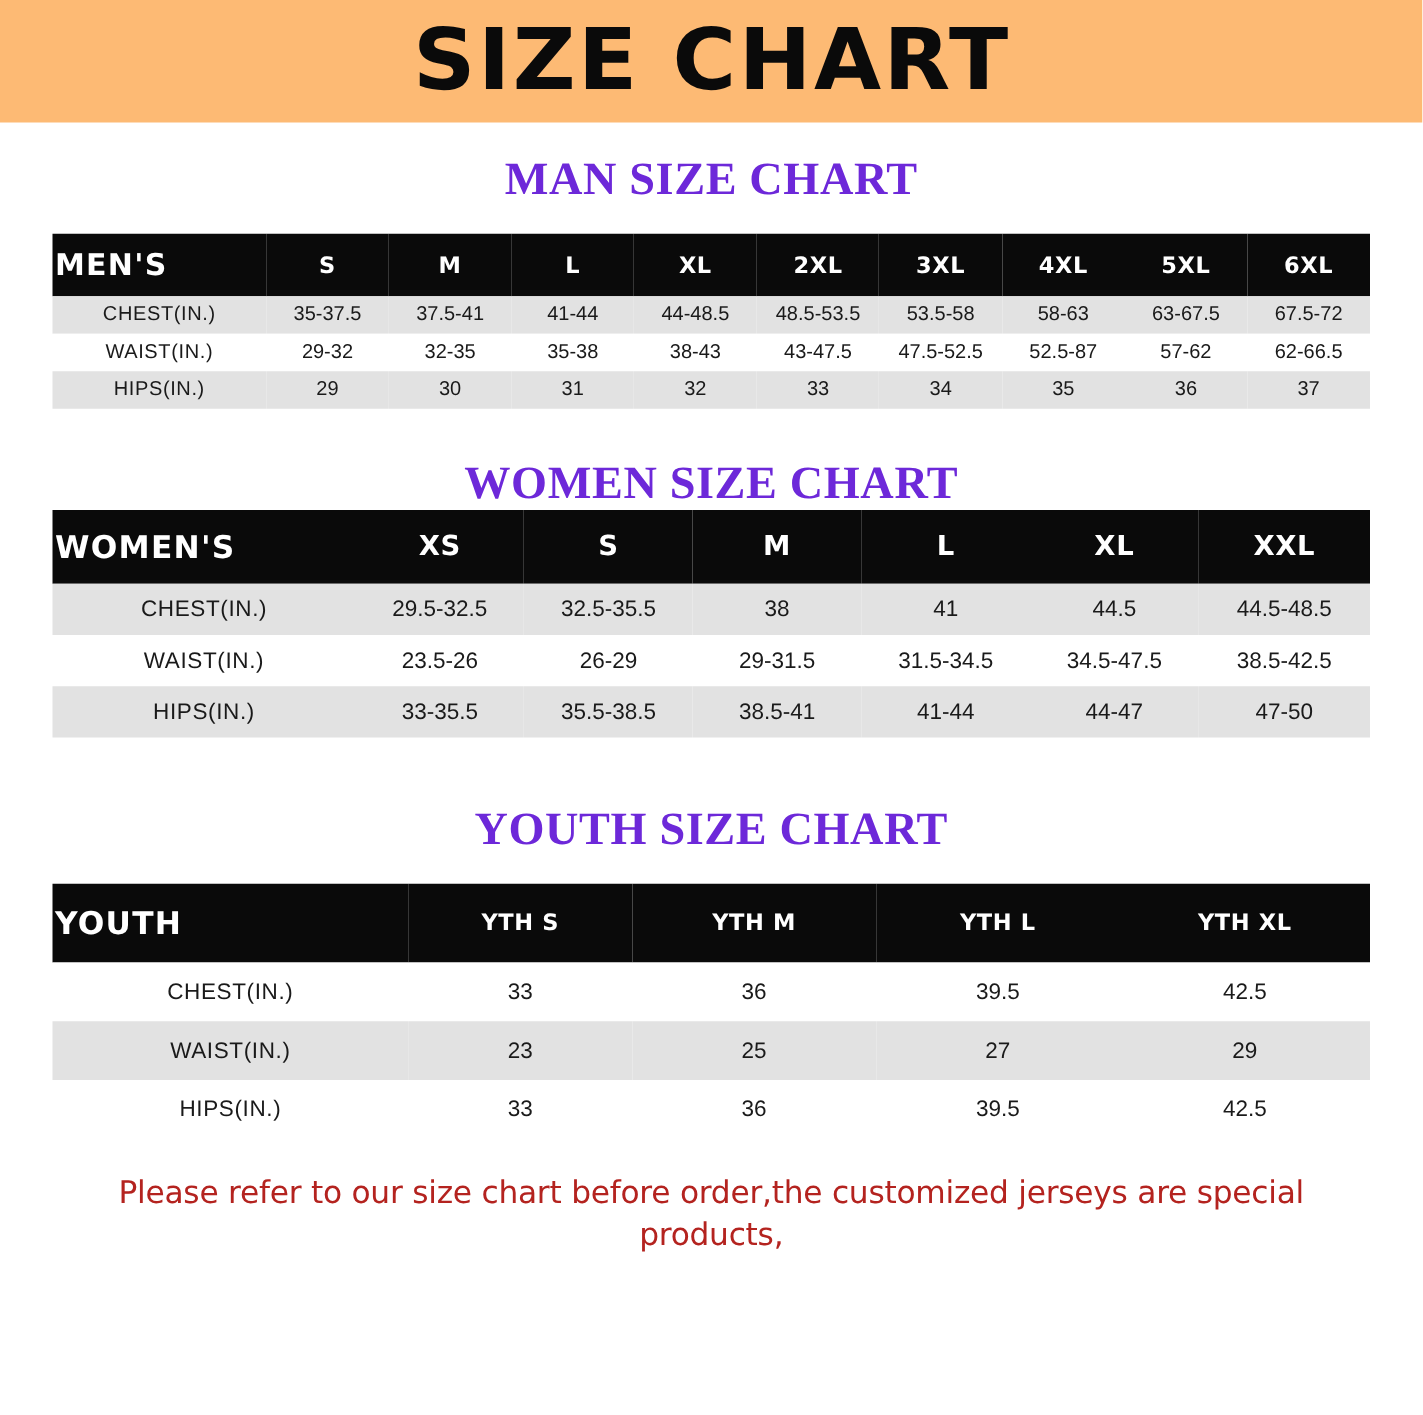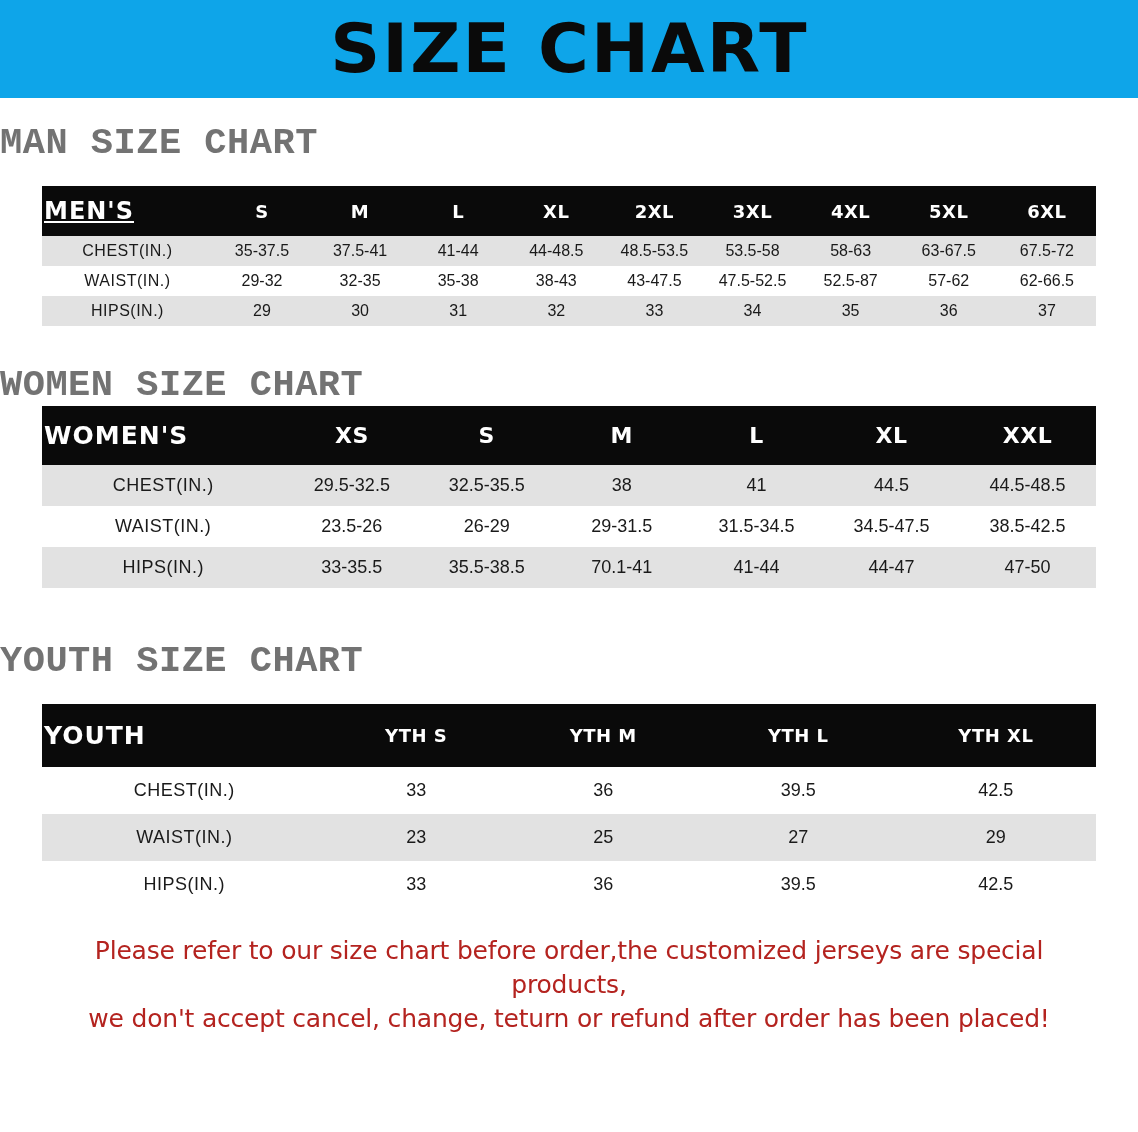--- a/index.html
+++ b/index.html
@@ -14,43 +14,43 @@
     font-family: "Liberation Sans", sans-serif;
     color: #111;
     overflow: hidden;
     position: relative;
   }
 
   
   .banner {
     width: 100%;
     height: 98px;
-    background: #0ea5e9;
+    background: #fdba74;
     display: flex;
     align-items: center;
     justify-content: center;
   }
   .banner-title {
     font-family: "DejaVu Sans", sans-serif;
     font-weight: bold;
     font-size: 68px;
     letter-spacing: 2px;
     color: #0a0a0a;
     line-height: 1;
     transform: scaleX(1.02);
   }
 
   
   .section-title {
-    text-align: left;
-    font-family: Liberation Mono, monospace;
+    text-align: center;
+    font-family: Liberation Serif, serif;
     font-weight: bold;
     font-size: 37px;
     letter-spacing: 0.5px;
-    color: #737373;
+    color: #6d28d9;
   }
   .t-man   { margin-top: 24px; margin-bottom: 22px; }
   .t-women { margin-top: 38px; }
   .t-youth { margin-top: 52px; margin-bottom: 22px; }
 
   
   .table-wrap {
     margin: 0 42px;
   }
   table {
@@ -83,21 +83,21 @@
   tbody td.rowhead {
     text-align: center;
     font-size: 17px;
     letter-spacing: 0.5px;
   }
   tbody tr.shade td { background: #e2e2e2; }
   tbody tr.plain td { background: #ffffff; }
 
   
   #men-table thead th { font-size: 18px; padding: 11px 2px; }
-  #men-table thead th.corner { font-size: 24px; text-decoration: underline; }
+  #men-table thead th.corner { font-size: 24px; }
   #men-table tbody td { font-size: 16px; padding: 6px 2px; }
 
   
   #women-table thead th { font-size: 22px; padding: 15px 2px; margin-top: 20px; }
   #women-table thead th.corner { font-size: 25px; }
   #women-table tbody td { font-size: 18px; padding: 10px 2px; }
 
   
   #youth-table thead th { font-size: 18px; padding: 17px 2px; }
   #youth-table thead th.corner { font-size: 25px; }
@@ -230,21 +230,21 @@
         <td>26-29</td>
         <td>29-31.5</td>
         <td>31.5-34.5</td>
         <td>34.5-47.5</td>
         <td>38.5-42.5</td>
       </tr>
       <tr class="shade">
         <td class="rowhead">HIPS(IN.)</td>
         <td>33-35.5</td>
         <td>35.5-38.5</td>
-        <td>70.1-41</td>
+        <td>38.5-41</td>
         <td>41-44</td>
         <td>44-47</td>
         <td>47-50</td>
       </tr>
     </tbody>
   </table>
 </div>
 
 <div class="section-title t-youth">YOUTH SIZE CHART</div>
 <div class="table-wrap">
@@ -286,14 +286,13 @@
         <td>36</td>
         <td>39.5</td>
         <td>42.5</td>
       </tr>
     </tbody>
   </table>
 </div>
 
 <div class="note">
   <div>Please refer to our size chart before order,the customized jerseys are special products,</div>
-  <div>we don't accept cancel, change, teturn or refund after order has been placed!</div>
 </div>
 
 </body></html>

